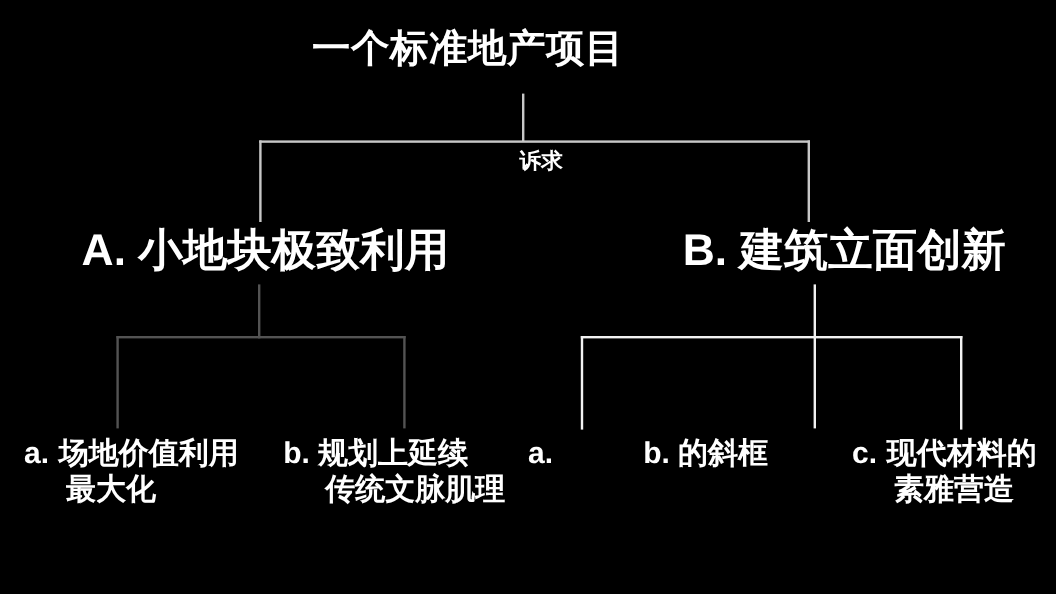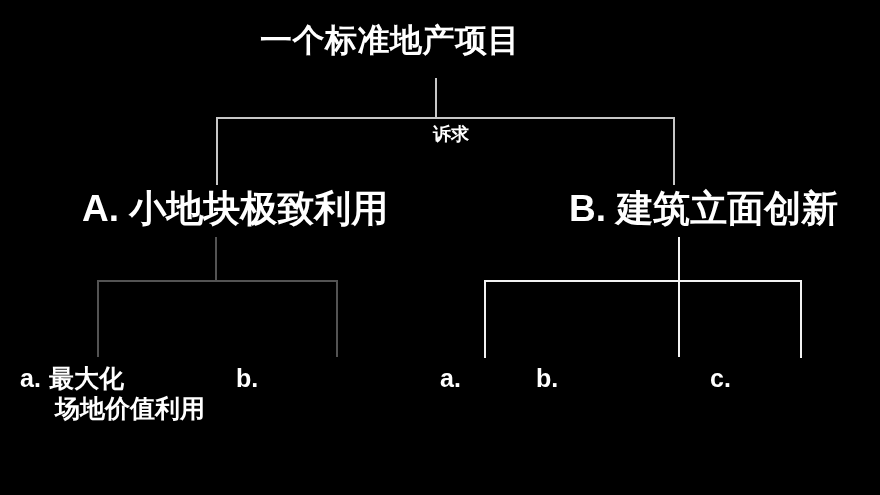--- a/index.html
+++ b/index.html
@@ -35,21 +35,21 @@
     font-weight: bold;
     line-height: 22px;
   }
   .branch-label {
     top: 188px;
     font-size: 37px;
     font-weight: bold;
     line-height: 42px;
     white-space: nowrap;
   }
-  .branch-a-label { left: 82px; }
+  .branch-a-label { left: 68px; }
   .branch-b-label { left: 569px; }
 
   .cline { position: absolute; }
   .cline.top { background: var(--connector-top, #c7c7c7); }
   .cline.abranch { background: var(--connector-a, #535353); }
   .cline.bbranch { background: var(--connector-b, #f2f2f2); }
 
   .leaf {
     position: absolute;
     top: 363px;
@@ -92,36 +92,43 @@
 <div class="cline abranch" style="left:336px; top:280px; width:2px; height:77px;"></div>
 
 <div class="cline bbranch" style="left:678px; top:237px; width:2px; height:120px;"></div>
 <div class="cline bbranch" style="left:484px; top:280px; width:318px; height:2px;"></div>
 <div class="cline bbranch" style="left:484px; top:280px; width:2px; height:78px;"></div>
 <div class="cline bbranch" style="left:800px; top:280px; width:2px; height:78px;"></div>
 
 <div class="leaf leaf-a1">
   <span class="prefix">a.</span>
   <span class="lines">
+    <div>场地价值利用</div>
     <div>最大化</div>
-    <div>场地价值利用</div>
   </span>
 </div>
 
 <div class="leaf leaf-a2">
   <span class="prefix">b.</span>
   <span class="lines">
+    <div>规划上延续</div>
+    <div>传统文脉肌理</div>
   </span>
 </div>
 
 <div class="leaf leaf-b1">
   <span class="prefix">a.</span>
 </div>
 
 <div class="leaf leaf-b2">
   <span class="prefix">b.</span>
   <span class="lines">
+    <div>的斜框</div>
   </span>
 </div>
 
 <div class="leaf leaf-b3">
   <span class="prefix">c.</span>
+  <span class="lines">
+    <div>现代材料的</div>
+    <div>素雅营造</div>
+  </span>
 </div>
 
 </body></html>

